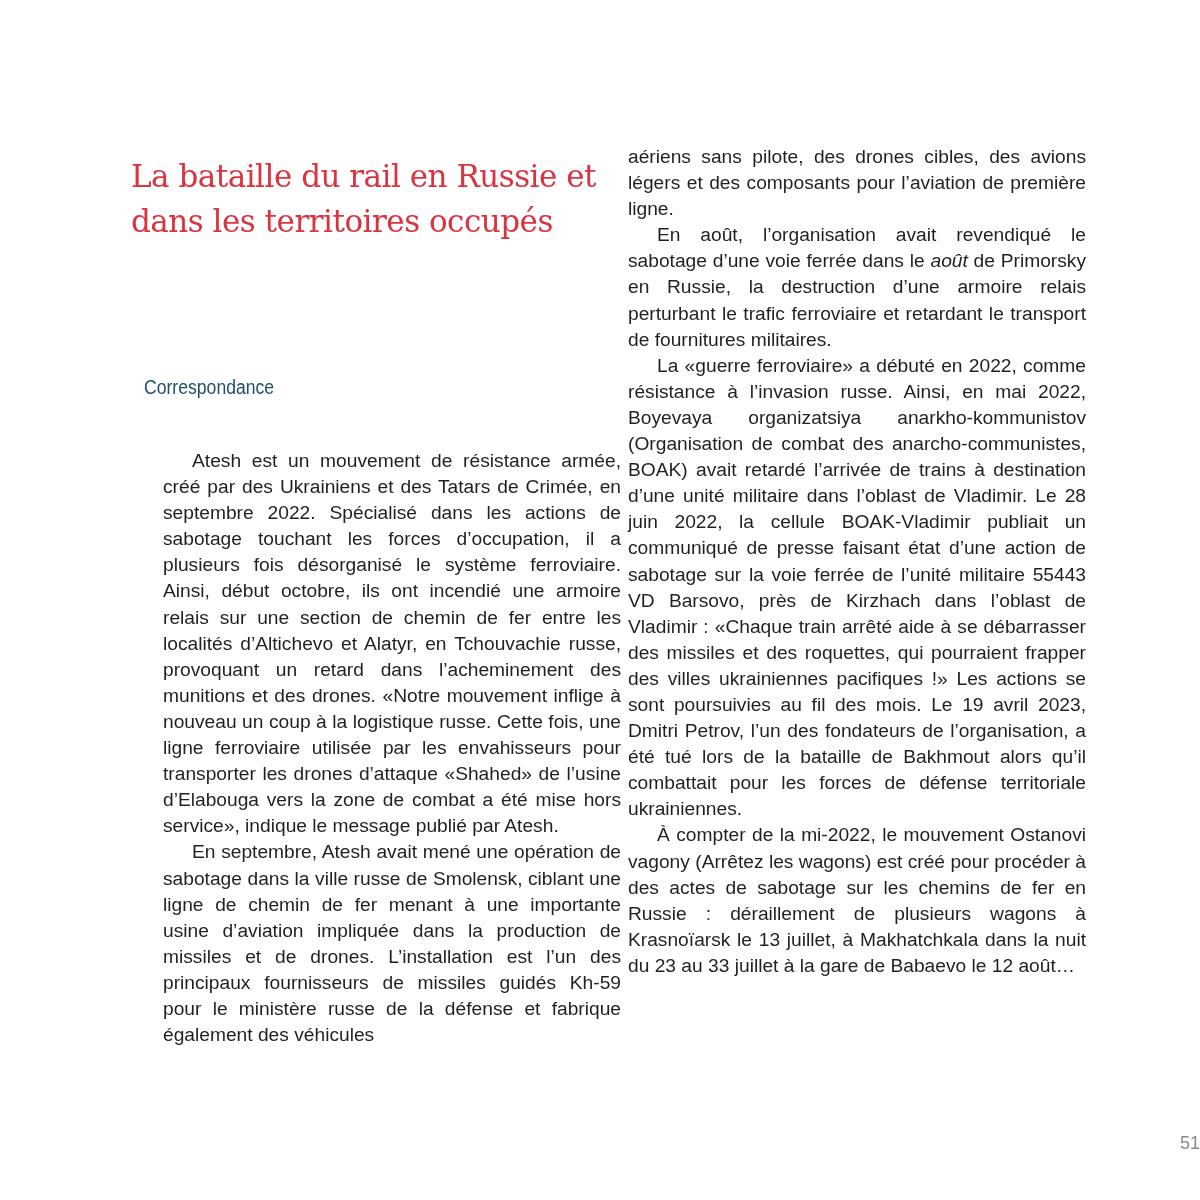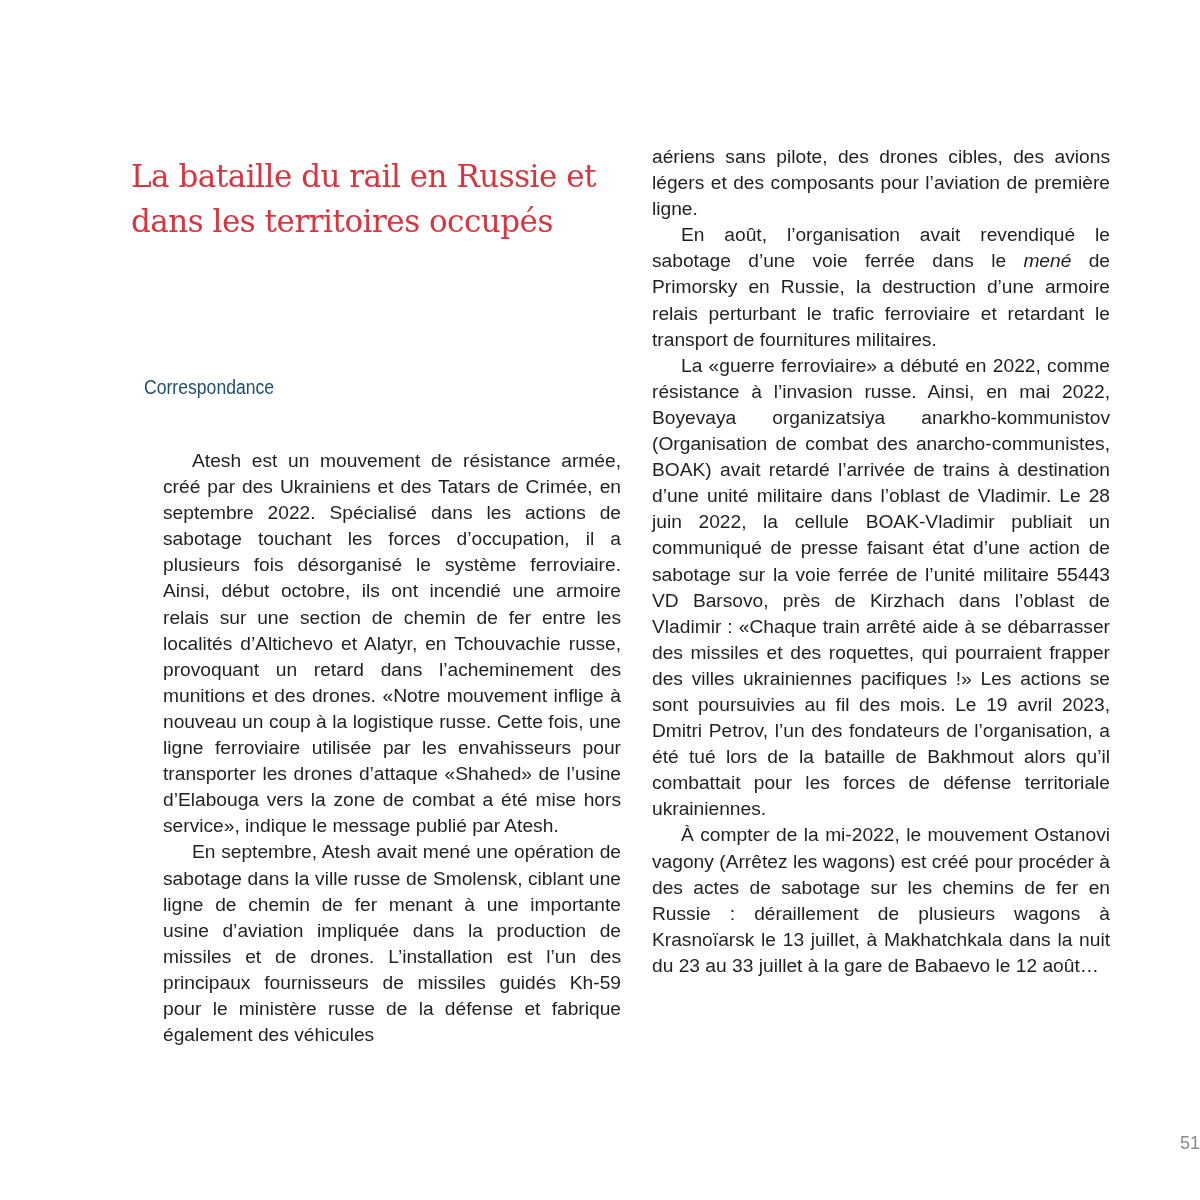--- a/index.html
+++ b/index.html
@@ -15,39 +15,39 @@
     font-family: "Liberation Sans", sans-serif; font-size: 20px; font-weight: normal;
     color: #1f4e6e; transform: scaleX(0.88); transform-origin: left;
   }
   .body-text {
     font-family: "Liberation Sans", sans-serif; font-size: 19.2px; line-height: 26.1px;
     color: #231f20; text-align: justify; margin: 0; hyphens: manual;
   }
   .body-text p { margin: 0; text-indent: 29px; }
   .body-text p.no-indent { text-indent: 0; }
   .left-body { position: absolute; left: 115px; top: 448px; width: 458px; margin-left: 48px; }
-  .right-body { position: absolute; left: 652px; top: 144px; width: 458px; }
+  .right-body { position: absolute; left: 628px; top: 144px; width: 458px; }
   .page-number {
     position: absolute; left: 0; width: 1200px; top: 1133px; text-align: right;
     font-family: "Liberation Sans", sans-serif; font-size: 18px; color: #8a8a8a;
   }
 </style>
 </head>
 <body>
 
 <div class="page">
   <h1 class="title">La bataille du rail en Russie et dans les territoires occupés</h1>
   <h2 class="subhead">Correspondance</h2>
 
   <div class="body-text left-body">
     <p>Atesh est un mouvement de résistance armée, créé par des Ukrainiens et des Tatars de Crimée, en septembre 2022. Spécialisé dans les actions de sabotage touchant les forces d’occupation, il a plusieurs fois désorganisé le système ferroviaire. Ainsi, début octobre, ils ont incendié une armoire relais sur une section de chemin de fer entre les localités d’Altichevo et Alatyr, en Tchouvachie russe, provoquant un retard dans l’acheminement des munitions et des drones. «Notre mouvement inflige à nouveau un coup à la logistique russe. Cette fois, une ligne ferroviaire utilisée par les envahisseurs pour transporter les drones d’attaque «Shahed» de l’usine d’Elabouga vers la zone de combat a été mise hors service», indique le message publié par Atesh.</p>
     <p>En septembre, Atesh avait mené une opération de sabotage dans la ville russe de Smolensk, ciblant une ligne de chemin de fer menant à une importante usine d’aviation impliquée dans la production de missiles et de drones. L’installation est l’un des principaux fournisseurs de missiles guidés Kh-59 pour le ministère russe de la défense et fabrique également des véhicules</p>
   </div>
 
   <div class="body-text right-body">
     <p class="no-indent">aériens sans pilote, des drones cibles, des avions légers et des composants pour l’aviation de première ligne.</p>
-    <p><span>En août, l’organisation avait revendiqué le sabotage d’une voie ferrée dans le </span><em>mené</em><span> de Primorsky en Russie, la destruction d’une armoire relais perturbant le trafic ferroviaire et retardant le transport de fournitures militaires.</span></p>
+    <p><span>En août, l’organisation avait revendiqué le sabotage d’une voie ferrée dans le </span><em>août</em><span> de Primorsky en Russie, la destruction d’une armoire relais perturbant le trafic ferroviaire et retardant le transport de fournitures militaires.</span></p>
     <p>La «guerre ferroviaire» a débuté en 2022, comme résistance à l’invasion russe. Ainsi, en mai 2022, Boyevaya organizatsiya anarkho-kommunistov (Organisation de combat des anarcho-communistes, BOAK) avait retardé l’arrivée de trains à destination d’une unité militaire dans l’oblast de Vladimir. Le 28 juin 2022, la cellule BOAK-Vladimir publiait un communiqué de presse faisant état d’une action de sabotage sur la voie ferrée de l’unité militaire 55443 VD Barsovo, près de Kirzhach dans l’oblast de Vladimir : «Chaque train arrêté aide à se débarrasser des missiles et des roquettes, qui pourraient frapper des villes ukrainiennes pacifiques !» Les actions se sont poursuivies au fil des mois. Le 19 avril 2023, Dmitri Petrov, l’un des fondateurs de l’organisation, a été tué lors de la bataille de Bakhmout alors qu’il combattait pour les forces de défense territoriale ukrainiennes.</p>
     <p>À compter de la mi-2022, le mouvement Ostanovi vagony (Arrêtez les wagons) est créé pour procéder à des actes de sabotage sur les chemins de fer en Russie : déraillement de plusieurs wagons à Krasnoïarsk le 13 juillet, à Makhatchkala dans la nuit du 23 au 33 juillet à la gare de Babaevo le 12 août…</p>
   </div>
 
   <div class="page-number">51</div>
 </div>
 
 </body></html>

